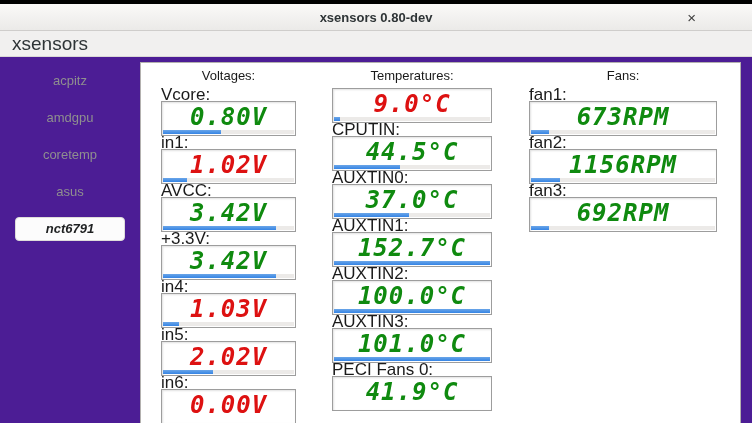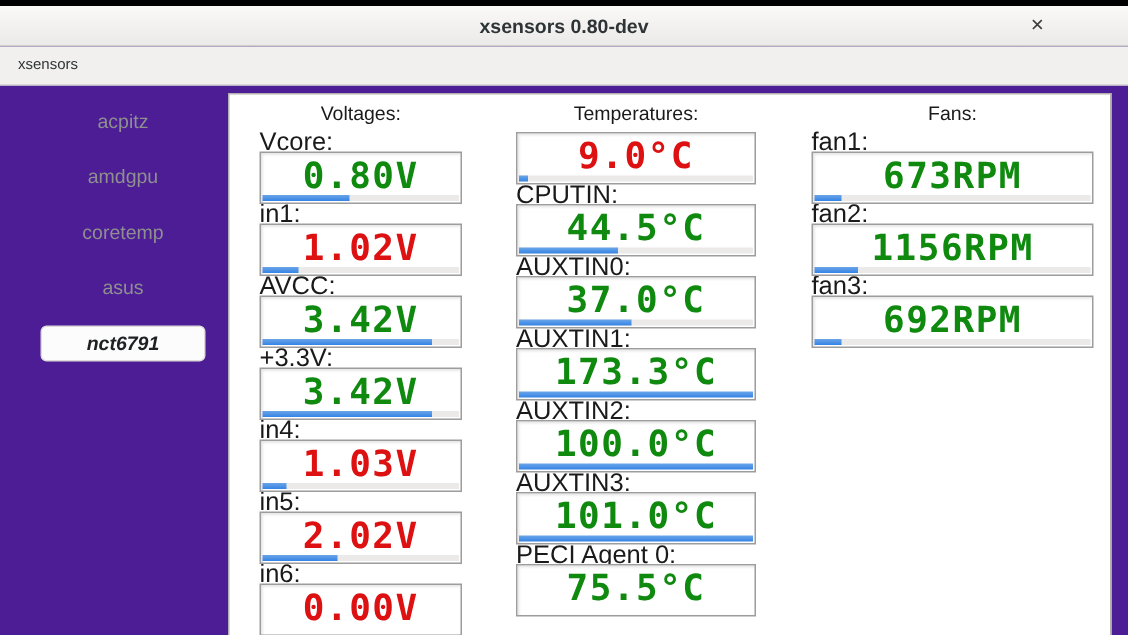--- a/index.html
+++ b/index.html
@@ -9,23 +9,23 @@
             background:#4c1d95; overflow:hidden; }
   .titlebar { height:27px; background:linear-gradient(#faf9f8,#ebeae8);
               border-bottom:1px solid #cfcdcb; position:relative;
               display:flex; align-items:center; justify-content:center; }
   .title { font-size:13px; font-weight:bold; color:#2e3436; }
   .close { position:absolute; right:56px; top:50%; transform:translateY(-50%);
            background:none; border:none; font-size:15px; color:#3d3d3d;
            cursor:pointer; line-height:1; font-family:inherit; }
   .tabbar { height:26px; background:#f1f0ef; border-bottom:1px solid #dad8d6;
             display:flex; align-items:center; padding-left:12px; }
-  .tab { font-size:10px; color:#2e3436; cursor:pointer;text-align:right; }
+  .tab { font-size:19px; color:#2e3436; cursor:pointer;text-align:right; }
   .main { position:relative; height:355px; display:flex; overflow:visible; }
-  .sidebar { width:140px; padding-top:12px; flex:0 0 140px;margin-left:12px; }
+  .sidebar { width:140px; padding-top:12px; flex:0 0 140px; }
   .side-item { width:110px; margin:0 auto 13px; height:24px; line-height:22px;
                text-align:center; font-size:13px; color:#8f8f8f;
                border:1px solid transparent; border-radius:4px; cursor:pointer; }
   .side-item.selected { color:#1e2021; font-weight:bold; background:#fcfcfc;
                         border-color:#dedcda;font-style:italic; }
   .panel { flex:1; margin:5px 11px 0 0; background:#ffffff;
            border:1px solid #b3b1af; padding:6px 0 0 20px;
            height:430px; display:flex; align-items:flex-start; }
   .column { display:flex; flex-direction:column; }
   .col-voltages { width:135px; margin-right:36px; }
@@ -34,21 +34,21 @@
   .col-header { font-size:13px; color:#1a1a1a; text-align:center; height:14px;
                 line-height:14px; margin-bottom:5px; }
   .cell-label { font-size:17px; color:#1a1a1a; height:13px; line-height:13px;
                 white-space:nowrap; }
   .lcd-box { position:relative; height:35px; background:#fff;
              border:1px solid #9d9d9d;
              box-shadow: inset 1px 1px 2px rgba(0,0,0,0.12); }
   .lcd-value { position:absolute; left:0; right:0; top:0; bottom:4px;
                display:flex; align-items:center; justify-content:center;
                font-family:"DejaVu Sans Mono",monospace; font-weight:bold;
-               font-size:24px; letter-spacing:1px;
+               font-style:italic; font-size:24px; letter-spacing:1px;
                white-space:nowrap; }
   .lcd-value.green { color:var(--lcd-green); }
   .lcd-value.red { color:var(--lcd-red);text-align:right; }
   .bar-track { position:absolute; left:1px; right:1px; bottom:1px; height:4px;
                background:#eceae8; }
   .bar-fill { height:100%; background:linear-gradient(#6aa5e8,var(--bar-blue)); }
 </style>
 </head>
 <body>
 
@@ -156,21 +156,21 @@
             <div class="lcd-box">
               <div class="lcd-value green">37.0°C</div>
               <div class="bar-track">
                 <div class="bar-fill" style="width: 48%;"></div>
               </div>
             </div>
           </div>
           <div class="cell">
             <div class="cell-label">AUXTIN1:</div>
             <div class="lcd-box">
-              <div class="lcd-value green">173.3°C</div>
+              <div class="lcd-value green">152.7°C</div>
               <div class="bar-track">
                 <div class="bar-fill" style="width: 100%;"></div>
               </div>
             </div>
           </div>
           <div class="cell">
             <div class="cell-label">AUXTIN2:</div>
             <div class="lcd-box">
               <div class="lcd-value green">100.0°C</div>
               <div class="bar-track">
@@ -181,23 +181,23 @@
           <div class="cell">
             <div class="cell-label">AUXTIN3:</div>
             <div class="lcd-box">
               <div class="lcd-value green">101.0°C</div>
               <div class="bar-track">
                 <div class="bar-fill" style="width: 100%;"></div>
               </div>
             </div>
           </div>
           <div class="cell">
-            <div class="cell-label">PECI Agent 0:</div>
-            <div class="lcd-box">
-              <div class="lcd-value green">75.5°C</div>
+            <div class="cell-label">PECI Fans 0:</div>
+            <div class="lcd-box">
+              <div class="lcd-value green">41.9°C</div>
             </div>
           </div>
         </div>
         <div class="column col-fans">
           <div class="col-header">Fans:</div>
           <div class="cell">
             <div class="cell-label">fan1:</div>
             <div class="lcd-box">
               <div class="lcd-value green">673RPM</div>
               <div class="bar-track">

